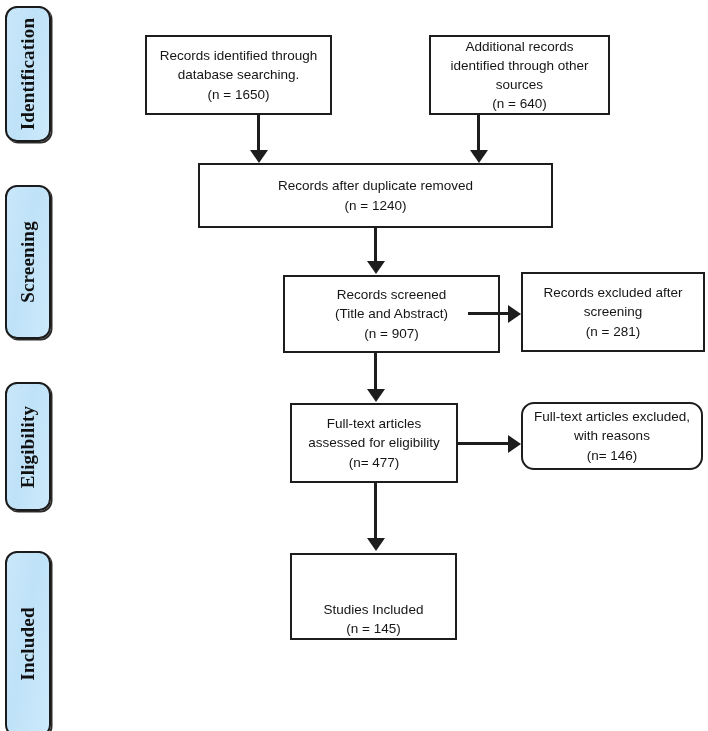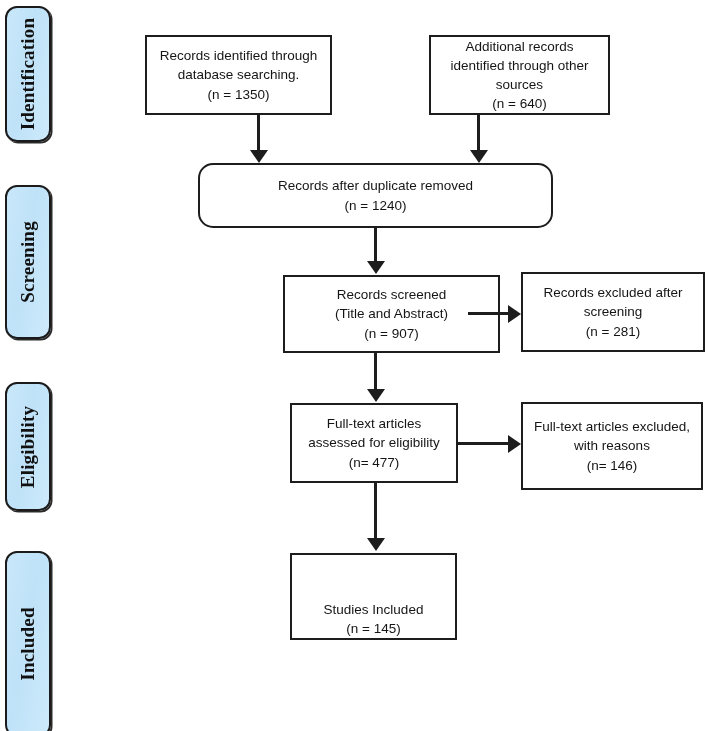--- a/index.html
+++ b/index.html
@@ -105,37 +105,37 @@
     <span class="stage-label">Eligibility</span>
   </div>
 
   <div class="stage" style="left:5px; top:551px; width:46px; height:186px;">
     <span class="stage-label">Included</span>
   </div>
 
   <div class="node" style="left:145px; top:35px; width:187px; height:80px;">
     <span class="node-text">Records identified through
 database searching.
-(n = 1350)</span>
+(n = 1650)</span>
   </div>
 
   <div class="node" style="left:408px; top:35px; width:181px; height:80px;margin-left:21px;">
     <span class="node-text">Additional records
 identified through other
 sources
 (n = 640)</span>
   </div>
 
   <div class="vline" style="left:257px; top:115px; height:37px;"></div>
   <div class="arrow-down" style="left:249.5px; top:150px;"></div>
 
   <div class="vline" style="left:477px; top:115px; height:37px;"></div>
   <div class="arrow-down" style="left:469.5px; top:150px;"></div>
 
-  <div class="node" style="left:198px; top:163px; width:355px; height:65px;border-radius:15px;">
+  <div class="node" style="left:198px; top:163px; width:355px; height:65px;">
     <span class="node-text">Records after duplicate removed
 (n = 1240)</span>
   </div>
 
   <div class="vline" style="left:374px; top:228px; height:34px;"></div>
   <div class="arrow-down" style="left:366.5px; top:261px;"></div>
 
   <div class="node" style="left:283px; top:275px; width:217px; height:78px;">
     <span class="node-text">Records screened
 (Title and Abstract)
@@ -156,21 +156,21 @@
 
   <div class="node" style="left:290px; top:403px; width:168px; height:80px;">
     <span class="node-text">Full-text articles
 assessed for eligibility
 (n= 477)</span>
   </div>
 
   <div class="hline" style="left:458px; top:442px; width:52px;"></div>
   <div class="arrow-right" style="left:508px; top:434.5px;"></div>
 
-  <div class="node" style="left:521px; top:402px; width:182px; height:88px;">
+  <div class="node" style="left:521px; top:402px; width:182px; height:68px;border-radius:13px;">
     <span class="node-text">Full-text articles excluded,
 with reasons
 (n= 146)</span>
   </div>
 
   <div class="vline" style="left:374px; top:483px; height:56px;"></div>
   <div class="arrow-down" style="left:366.5px; top:538px;"></div>
 
   <div class="node" style="left:290px; top:553px; width:167px; height:87px;align-items:flex-end;">
     <span class="node-text">Studies Included

